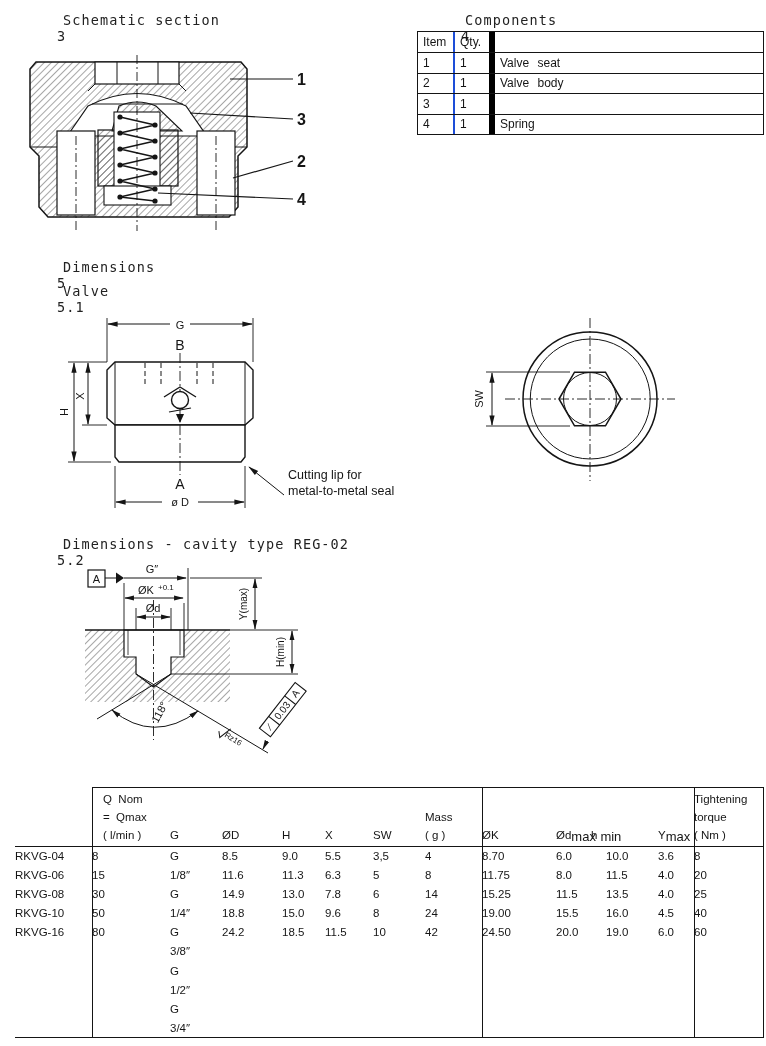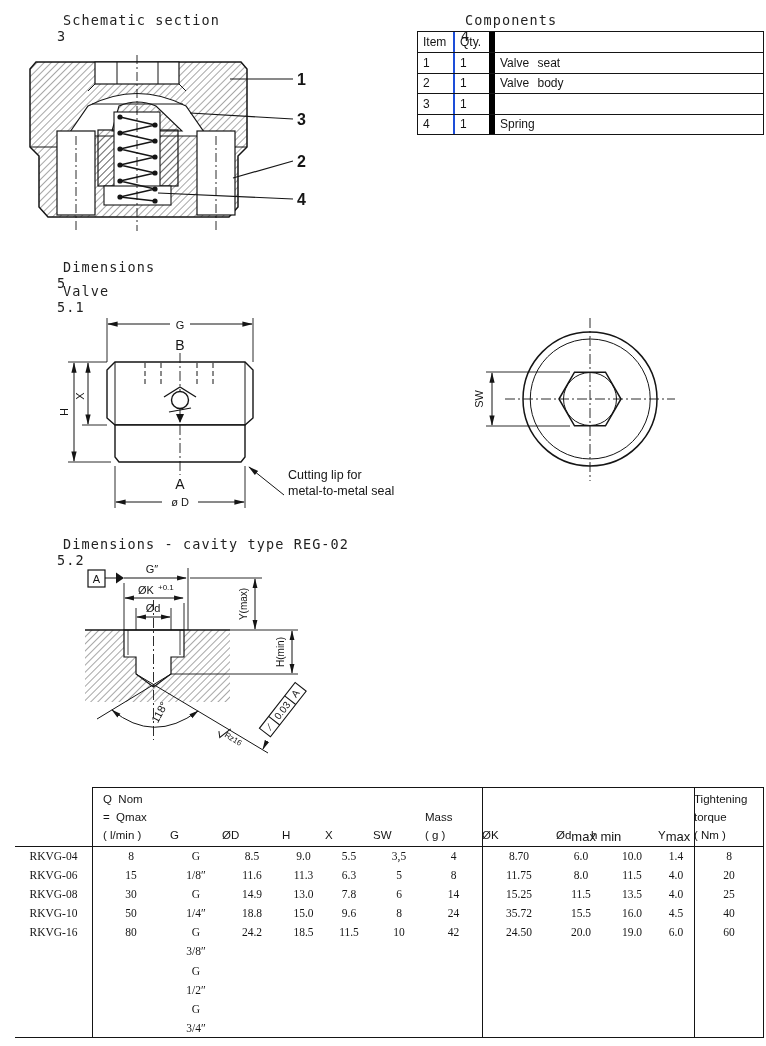--- a/index.html
+++ b/index.html
@@ -20,21 +20,21 @@
   .comp .ws{word-spacing:5px;}
 
   
   .spec{width:749px;height:251px;font-size:11.5px;}
   .vln{position:absolute;top:0;width:1px;height:251px;background:#151515;}
   .hln{position:absolute;height:1px;background:#151515;}
   .shead span.hcell{position:absolute;height:18px;line-height:18px;white-space:pre;}
   .hc{text-align:left;}
   .sub{font-size:13px;vertical-align:-2px;}
   .sbody{position:absolute;left:0;top:60px;width:749px;}
-  .spec-row{display:flex;height:19.1px;line-height:19.1px;text-align:center;white-space:pre;font-family:Liberation Serif, serif;}
+  .spec-row{display:flex;height:19.1px;line-height:19.1px;text-align:left;white-space:pre;}
   .c0{width:77px}.c1{width:78px}.c2{width:52px}.c3{width:60px}.c4{width:43px}.c5{width:48px}
   .c6{width:52px}.c7{width:57px}.c8{width:74px}.c9{width:50px}.c10{width:52px}.c11{width:36px}.c12{width:70px}
 
   svg{display:block;}
   svg text{font-family:"Liberation Sans",sans-serif;fill:#151515;}
   .dimtxt{font-size:11px;}
   .biglbl{font-size:14px;}
   .callout{font-size:16px;font-weight:bold;}
 </style>
 </head>
@@ -306,21 +306,21 @@
         <span class="c1">8</span>
         <span class="c2">G</span>
         <span class="c3">8.5</span>
         <span class="c4">9.0</span>
         <span class="c5">5.5</span>
         <span class="c6">3,5</span>
         <span class="c7">4</span>
         <span class="c8">8.70</span>
         <span class="c9">6.0</span>
         <span class="c10">10.0</span>
-        <span class="c11">1.4</span>
+        <span class="c11">3.6</span>
         <span class="c12">8</span>
       </div>
       <div class="spec-row">
         <span class="c0">RKVG-06</span>
         <span class="c1">15</span>
         <span class="c2">1/8″</span>
         <span class="c3">11.6</span>
         <span class="c4">11.3</span>
         <span class="c5">6.3</span>
         <span class="c6">5</span>
@@ -348,21 +348,21 @@
       </div>
       <div class="spec-row">
         <span class="c0">RKVG-10</span>
         <span class="c1">50</span>
         <span class="c2">1/4″</span>
         <span class="c3">18.8</span>
         <span class="c4">15.0</span>
         <span class="c5">9.6</span>
         <span class="c6">8</span>
         <span class="c7">24</span>
-        <span class="c8">35.72</span>
+        <span class="c8">19.00</span>
         <span class="c9">15.5</span>
         <span class="c10">16.0</span>
         <span class="c11">4.5</span>
         <span class="c12">40</span>
       </div>
       <div class="spec-row">
         <span class="c0">RKVG-16</span>
         <span class="c1">80</span>
         <span class="c2">G</span>
         <span class="c3">24.2</span>

